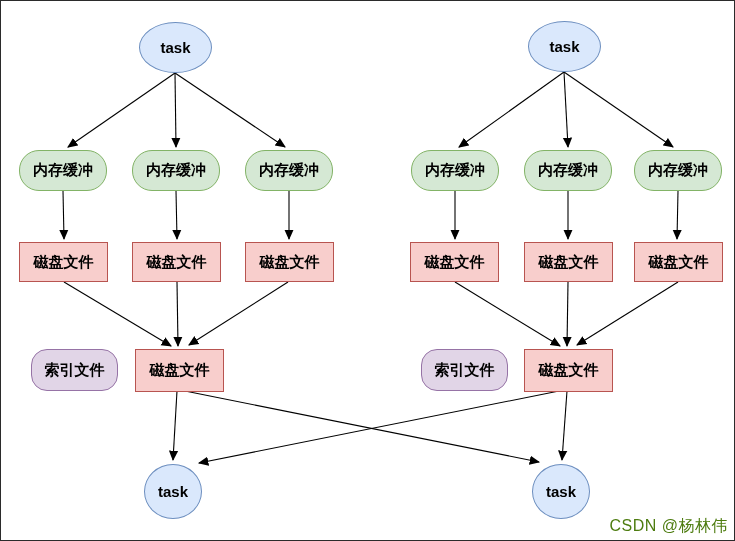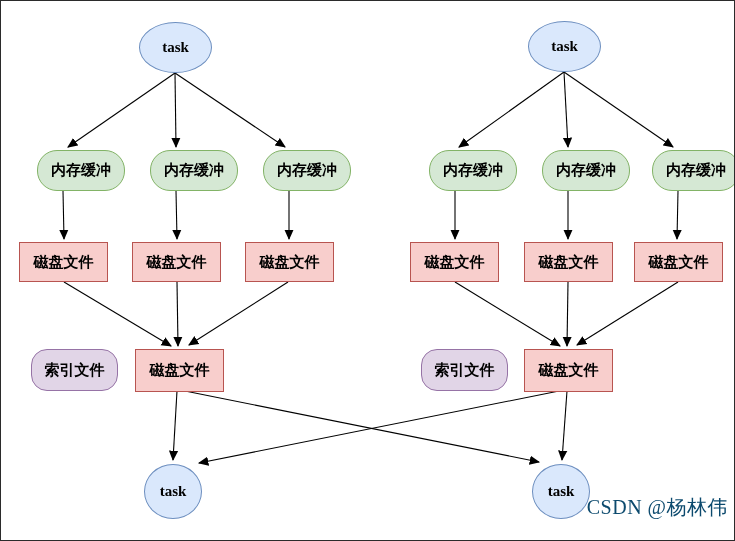--- a/index.html
+++ b/index.html
@@ -2,21 +2,21 @@
 <html style="--blue_fill: #dae8fc; --blue_stroke: #6c8ebf; --green_fill: #d5e8d4; --green_stroke: #82b366; --red_fill: #f8cecc; --red_stroke: #b85450; --purple_fill: #e1d5e7; --purple_stroke: #9673a6; --arrow: #000000;"><head>
 <meta charset="utf-8">
 <style>
   html, body { margin: 0; padding: 0; background: #fff; }
   #canvas {
     position: relative;
     width: 733px;
     height: 539px;
     border: 1px solid #2b2b2b;
     background: #ffffff;
-    font-family: Liberation Serif, serif;
+    font-family: Liberation Sans, sans-serif;
     overflow: hidden;
   }
   #edges {
     position: absolute;
     left: 0; top: 0;
     width: 733px; height: 539px;
     z-index: 1;
   }
   .node {
     position: absolute;
@@ -32,39 +32,38 @@
   }
   .ellipse {
     border-radius: 50%;
     background: var(--blue_fill);
     border: 1px solid var(--blue_stroke);
   }
   .buffer {
     background: var(--green_fill);
     border: 1px solid var(--green_stroke);
     border-radius: 20px;
-    margin-left: 18px;
   }
   .disk {
     background: var(--red_fill);
     border: 1px solid var(--red_stroke);
   }
   .index {
     background: var(--purple_fill);
     border: 1px solid var(--purple_stroke);
     border-radius: 16px;
   }
   .watermark {
     position: absolute;
     right: 6px;
-    bottom: 19px;
+    bottom: 3px;
     z-index: 3;
-    font-size: 20px;
+    font-size: 16px;
     font-weight: normal;
-    color: #0c4a6e;
+    color: #4d7c0f;
     letter-spacing: 0.5px;
   }
   line { stroke: #000; stroke-width: 1.1; }
 </style>
 </head>
 <body>
 
 <div id="canvas">
 
   <svg id="edges">

